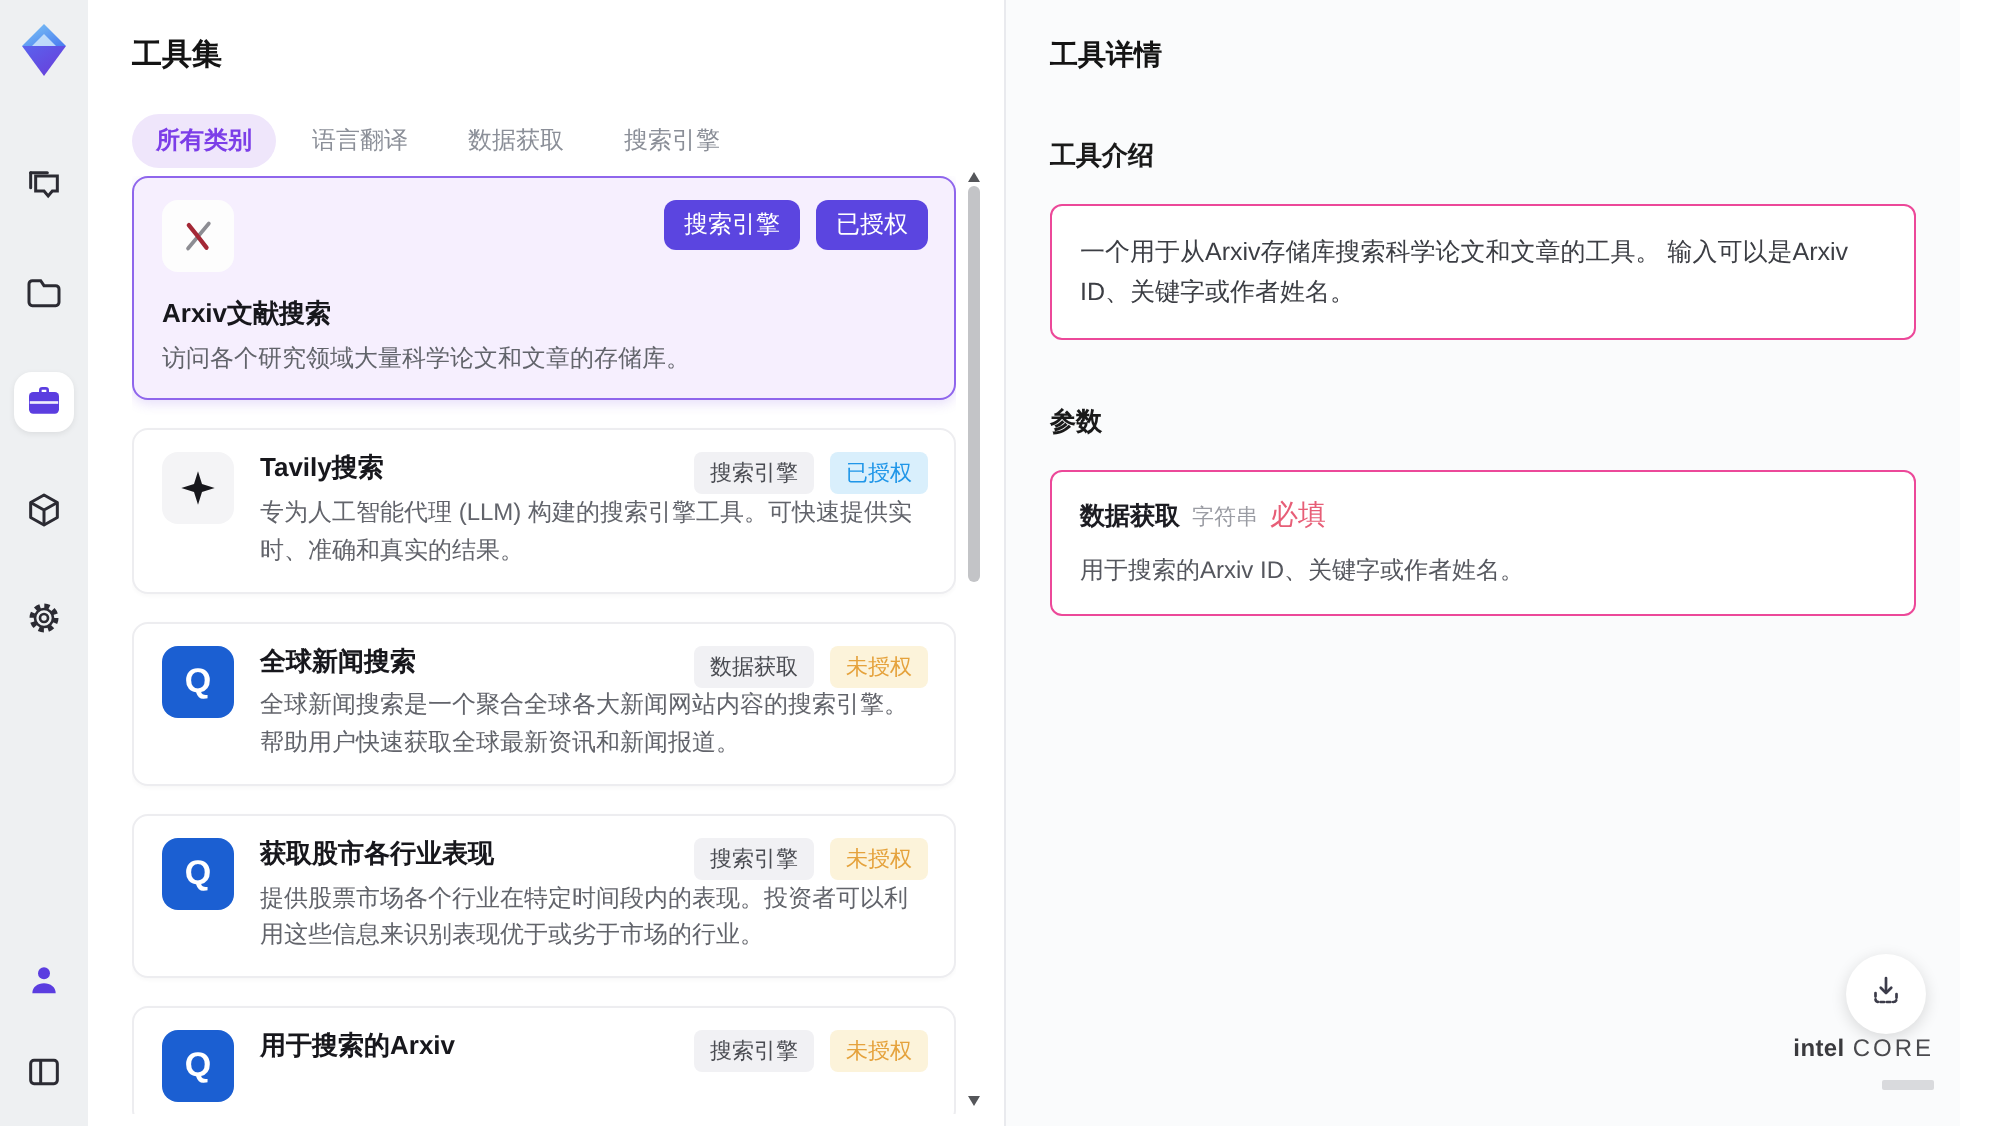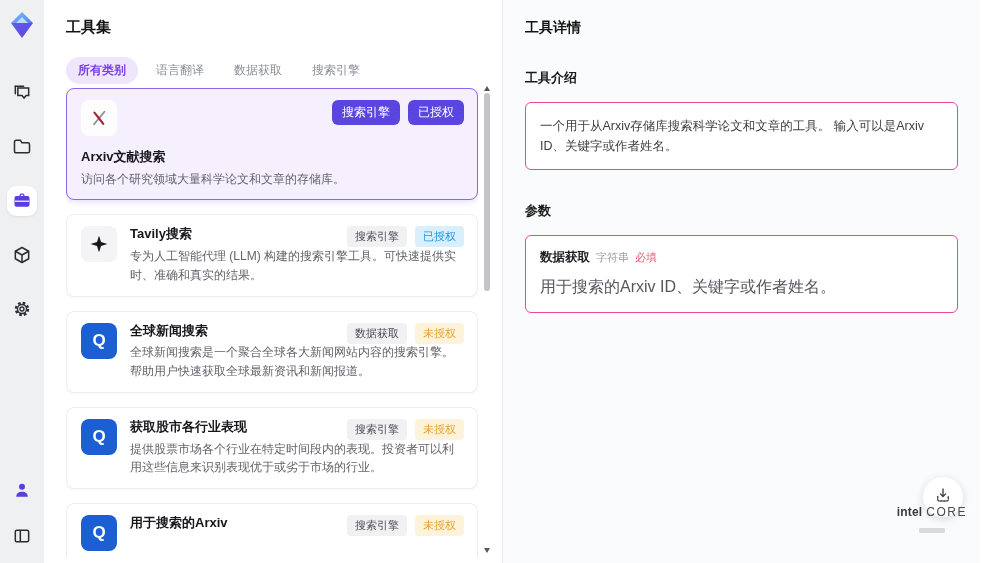--- a/index.html
+++ b/index.html
@@ -47,25 +47,25 @@
 
   
   .details { flex:1; background:#fafbfc; border-left:1px solid #e9eaee; position:relative; padding:19px 22px; }
   .details-title { font-size:14px; font-weight:bold; color:#141414; margin-bottom:24px; }
   .section-heading { font-size:13px; font-weight:bold; color:#1a1a1a; margin-bottom:15px;margin-top:32px; }
   .info-card { background:#fff; border:1px solid #ec4899; border-radius:6px; padding:13px 14px; margin-bottom:26px; }
   .intro-text { font-size:12.5px; color:#3c3e44; line-height:1.6; }
   .param-head { display:flex; align-items:baseline; gap:6px; margin-bottom:9px; }
   .param-name { font-size:12.5px; font-weight:bold; color:#1c1c22; }
   .param-type { font-size:11px; color:#9a9ca3; }
-  .param-required { font-size:11px; color:#e75e77; }
-  .param-desc { font-size:16px; color:#55575e; line-height:1.5; }
+  .param-required { font-size:14px; color:#e75e77; }
+  .param-desc { font-size:12px; color:#55575e; line-height:1.5; }
 
   .fab { position:absolute; right:17px; bottom:46px; width:40px; height:40px; border-radius:50%; background:#fff; box-shadow:0 2px 8px rgba(0,0,0,.14); display:flex; align-items:center; justify-content:center; cursor:pointer; }
-  .intel-logo { position:absolute; right:13px; bottom:26px; text-align:center; line-height:1.1; }
+  .intel-logo { position:absolute; right:13px; bottom:13px; text-align:right; line-height:1.1; }
   .intel-word { font-size:12px; font-weight:bold; color:#3a3a3e; letter-spacing:.2px; }
   .core-word { font-size:12px; font-weight:normal; color:#4a4a4e; letter-spacing:1.5px; margin-left:4px; }
   .intel-sub { display:inline-block; width:26px; height:5px; background:#d9dadd; border-radius:1px; margin-top:2px; }
 </style>
 </head>
 <body>
 
 <div class="app">
 
   <aside class="sidebar">

